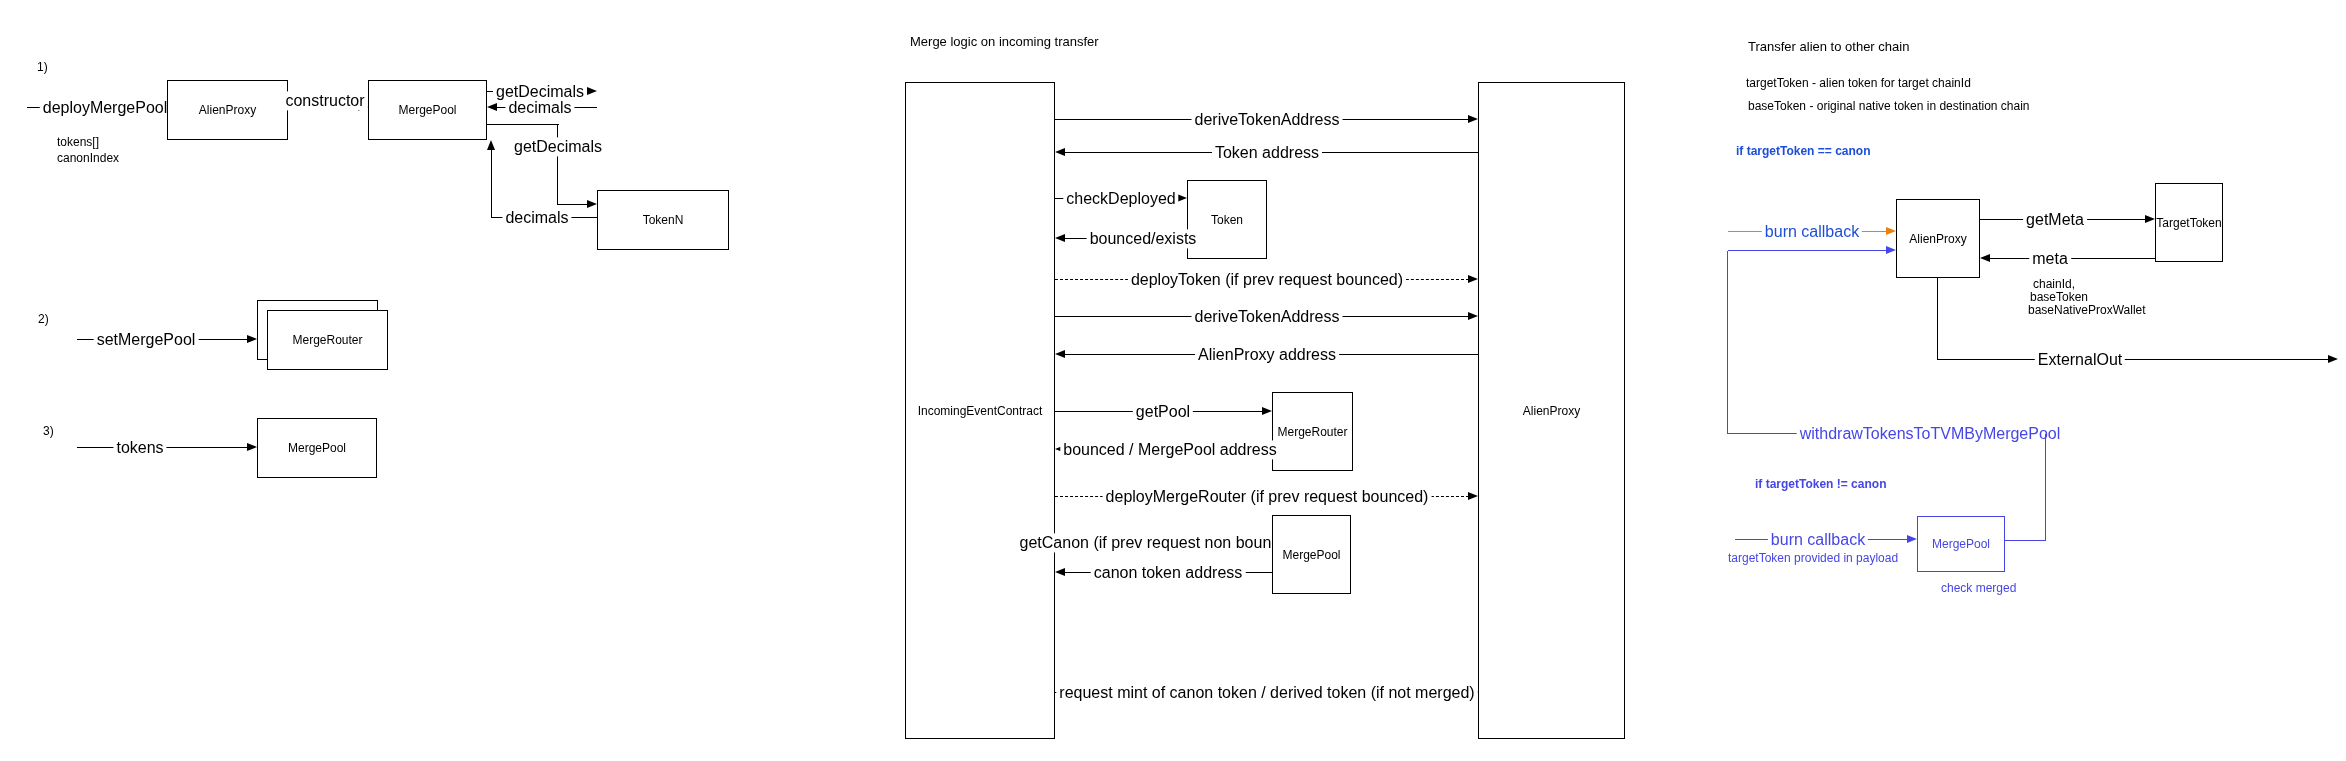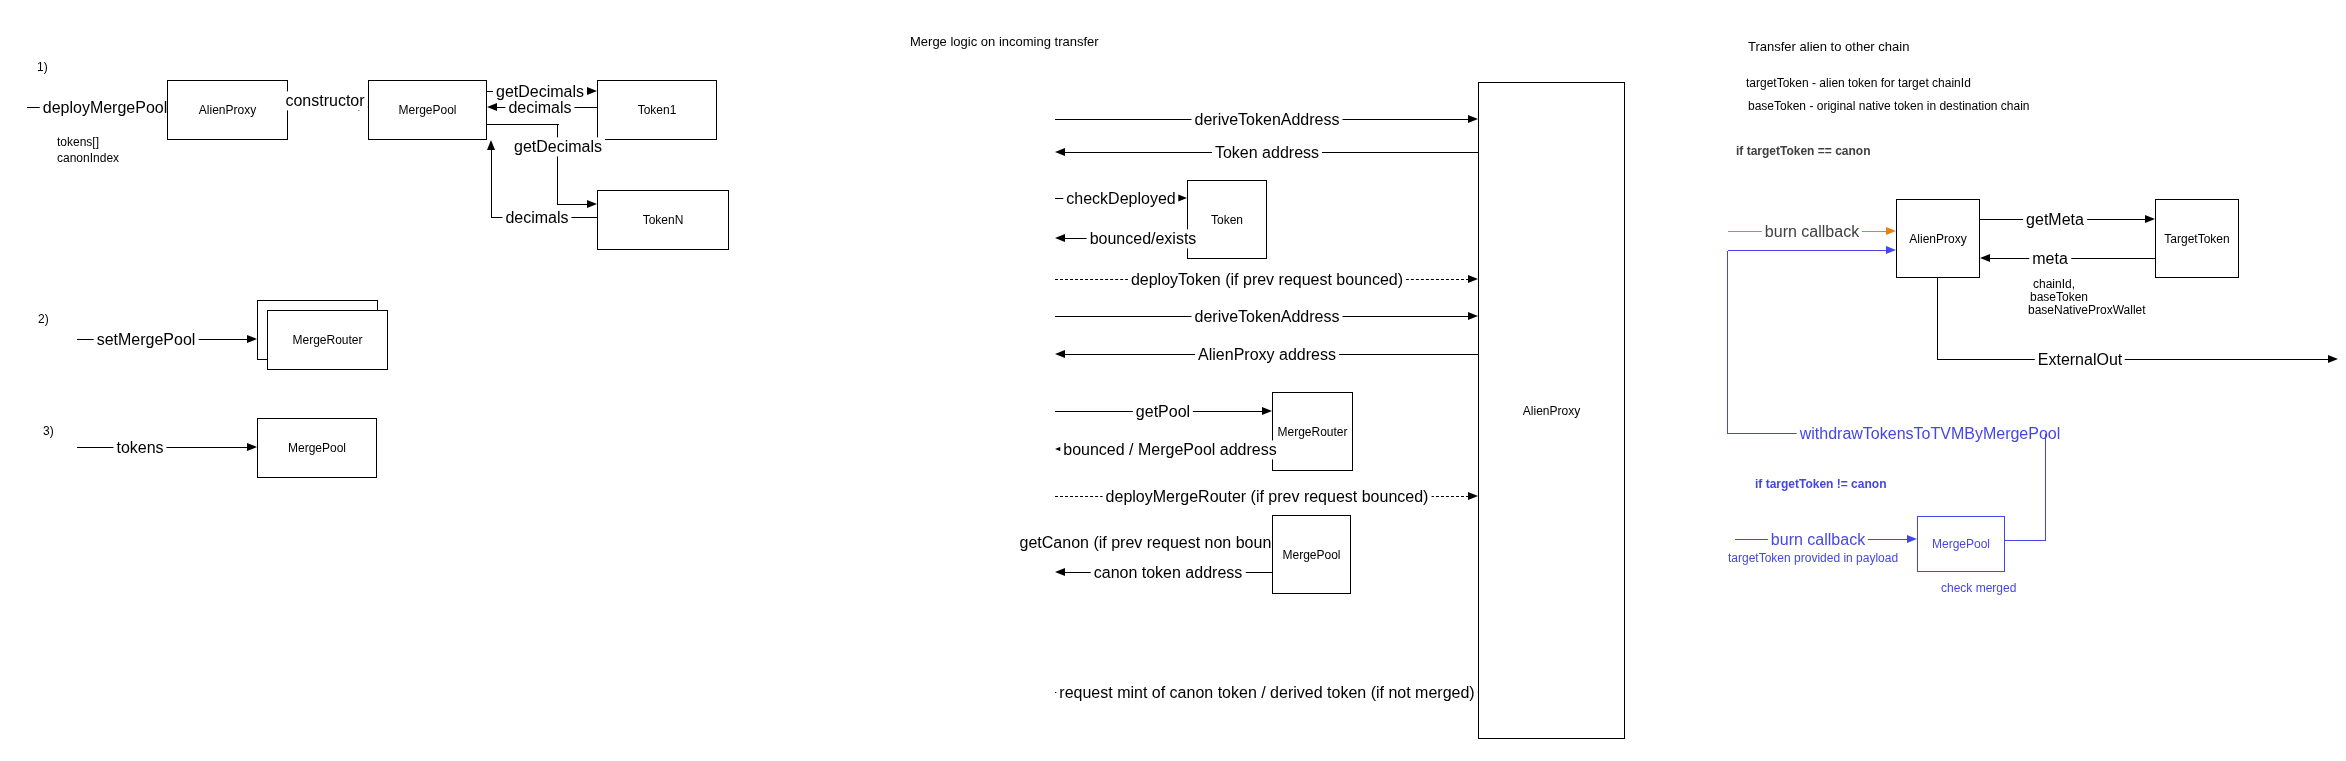--- a/index.html
+++ b/index.html
@@ -12,21 +12,21 @@
   .dashed{border-top-style:dashed;}
   .ar{position:absolute;width:0;height:0;}
   .ar-r{border-top:4.5px solid transparent;border-bottom:4.5px solid transparent;border-left:10px solid #000;}
   .ar-l{border-top:4.5px solid transparent;border-bottom:4.5px solid transparent;border-right:10px solid #000;}
   .ar-u{border-left:4.5px solid transparent;border-right:4.5px solid transparent;border-bottom:10px solid #000;}
   .lbl{position:absolute;transform:translate(-50%,-50%);background:#fff;padding:0 3px;
        font-size:16px;white-space:nowrap;line-height:1.2;}
   .txt{position:absolute;font-size:12px;white-space:nowrap;line-height:1.2;}
   .title{font-size:13px;}
   .b{font-weight:bold;}
-  .orange{color:#404040;}
+  .orange{color:#1d4ed8;}
   .blue{color:#4646E6;}
   .hl.orange{border-top-color:#E8820E;}
   .hl.blue{border-top-color:#4646E6;}
   .vl.blue{border-left-color:#4646E6;}
   .ar-r.orange{border-left-color:#E8820E;border-top-color:transparent;border-bottom-color:transparent;}
   .ar-r.blue{border-left-color:#4646E6;border-top-color:transparent;border-bottom-color:transparent;}
   .box.blue{border-color:#4646E6;color:#4646E6;}
 </style>
 </head>
 <body>
@@ -46,21 +46,20 @@
   <div class="ar ar-r" style="left:358px;top:103px"></div>
   <div class="lbl" style="left:325px;top:101px">constructor</div>
   <div class="box" style="left:368px;top:80px;width:119px;height:60px">MergePool</div>
 
   <div class="hl" style="left:487px;top:91px;width:101px"></div>
   <div class="ar ar-r" style="left:587px;top:87px"></div>
   <div class="lbl" style="left:540px;top:92px">getDecimals</div>
   <div class="hl" style="left:496px;top:107px;width:101px"></div>
   <div class="ar ar-l" style="left:487px;top:103px"></div>
   <div class="lbl" style="left:540px;top:108px">decimals</div>
-  <div class="box" style="left:597px;top:80px;width:120px;height:60px">Token1</div>
 
   <div class="hl" style="left:487px;top:124px;width:72px"></div>
   <div class="vl" style="left:557px;top:124px;height:81px"></div>
   <div class="hl" style="left:558px;top:204px;width:30px"></div>
   <div class="ar ar-r" style="left:587px;top:200px"></div>
   <div class="lbl" style="left:558px;top:147px">getDecimals</div>
   <div class="box" style="left:597px;top:190px;width:132px;height:60px">TokenN</div>
   <div class="hl" style="left:492px;top:217px;width:105px"></div>
   <div class="vl" style="left:491px;top:149px;height:69px"></div>
   <div class="ar ar-u" style="left:487px;top:140px"></div>
@@ -73,20 +72,21 @@
   <div class="box" style="left:257px;top:300px;width:121px;height:60px"></div>
   <div class="box" style="left:267px;top:310px;width:121px;height:60px">MergeRouter</div>
 
   <div class="txt" style="left:43px;top:424px">3)</div>
   <div class="hl" style="left:77px;top:447px;width:171px"></div>
   <div class="ar ar-r" style="left:247px;top:443px"></div>
   <div class="lbl" style="left:140px;top:448px">tokens</div>
   <div class="box" style="left:257px;top:418px;width:120px;height:60px">MergePool</div>
 
   <div class="txt title" style="left:910px;top:34px">Merge logic on incoming transfer</div>
+  <div class="box" style="left:905px;top:82px;width:150px;height:657px">IncomingEventContract</div>
   <div class="box" style="left:1478px;top:82px;width:147px;height:657px">AlienProxy</div>
 
   <div class="hl" style="left:1055px;top:119px;width:414px"></div>
   <div class="ar ar-r" style="left:1468px;top:115px"></div>
   <div class="lbl" style="left:1267px;top:120px">deriveTokenAddress</div>
 
   <div class="hl" style="left:1065px;top:152px;width:413px"></div>
   <div class="ar ar-l" style="left:1055px;top:148px"></div>
   <div class="lbl" style="left:1267px;top:153px">Token address</div>
 
@@ -154,21 +154,21 @@
   <div class="vl blue" style="left:2045px;top:434px;height:107px"></div>
   <div class="hl blue" style="left:2005px;top:540px;width:41px"></div>
 
   <div class="box" style="left:1896px;top:199px;width:84px;height:79px">AlienProxy</div>
   <div class="hl" style="left:1980px;top:219px;width:166px"></div>
   <div class="ar ar-r" style="left:2145px;top:215px"></div>
   <div class="lbl" style="left:2055px;top:220px">getMeta</div>
   <div class="hl" style="left:1990px;top:258px;width:165px"></div>
   <div class="ar ar-l" style="left:1980px;top:254px"></div>
   <div class="lbl" style="left:2050px;top:259px">meta</div>
-  <div class="box" style="left:2155px;top:199px;width:84px;height:79px">TargetToken</div>
+  <div class="box" style="left:2155px;top:183px;width:68px;height:79px">TargetToken</div>
 
   <div class="txt" style="left:2033px;top:277px">chainId,</div>
   <div class="txt" style="left:2030px;top:290px">baseToken</div>
   <div class="txt" style="left:2028px;top:303px">baseNativeProxWallet</div>
 
   <div class="vl" style="left:1937px;top:278px;height:82px"></div>
   <div class="hl" style="left:1938px;top:359px;width:391px"></div>
   <div class="ar ar-r" style="left:2328px;top:355px"></div>
   <div class="lbl" style="left:2080px;top:360px">ExternalOut</div>
 

